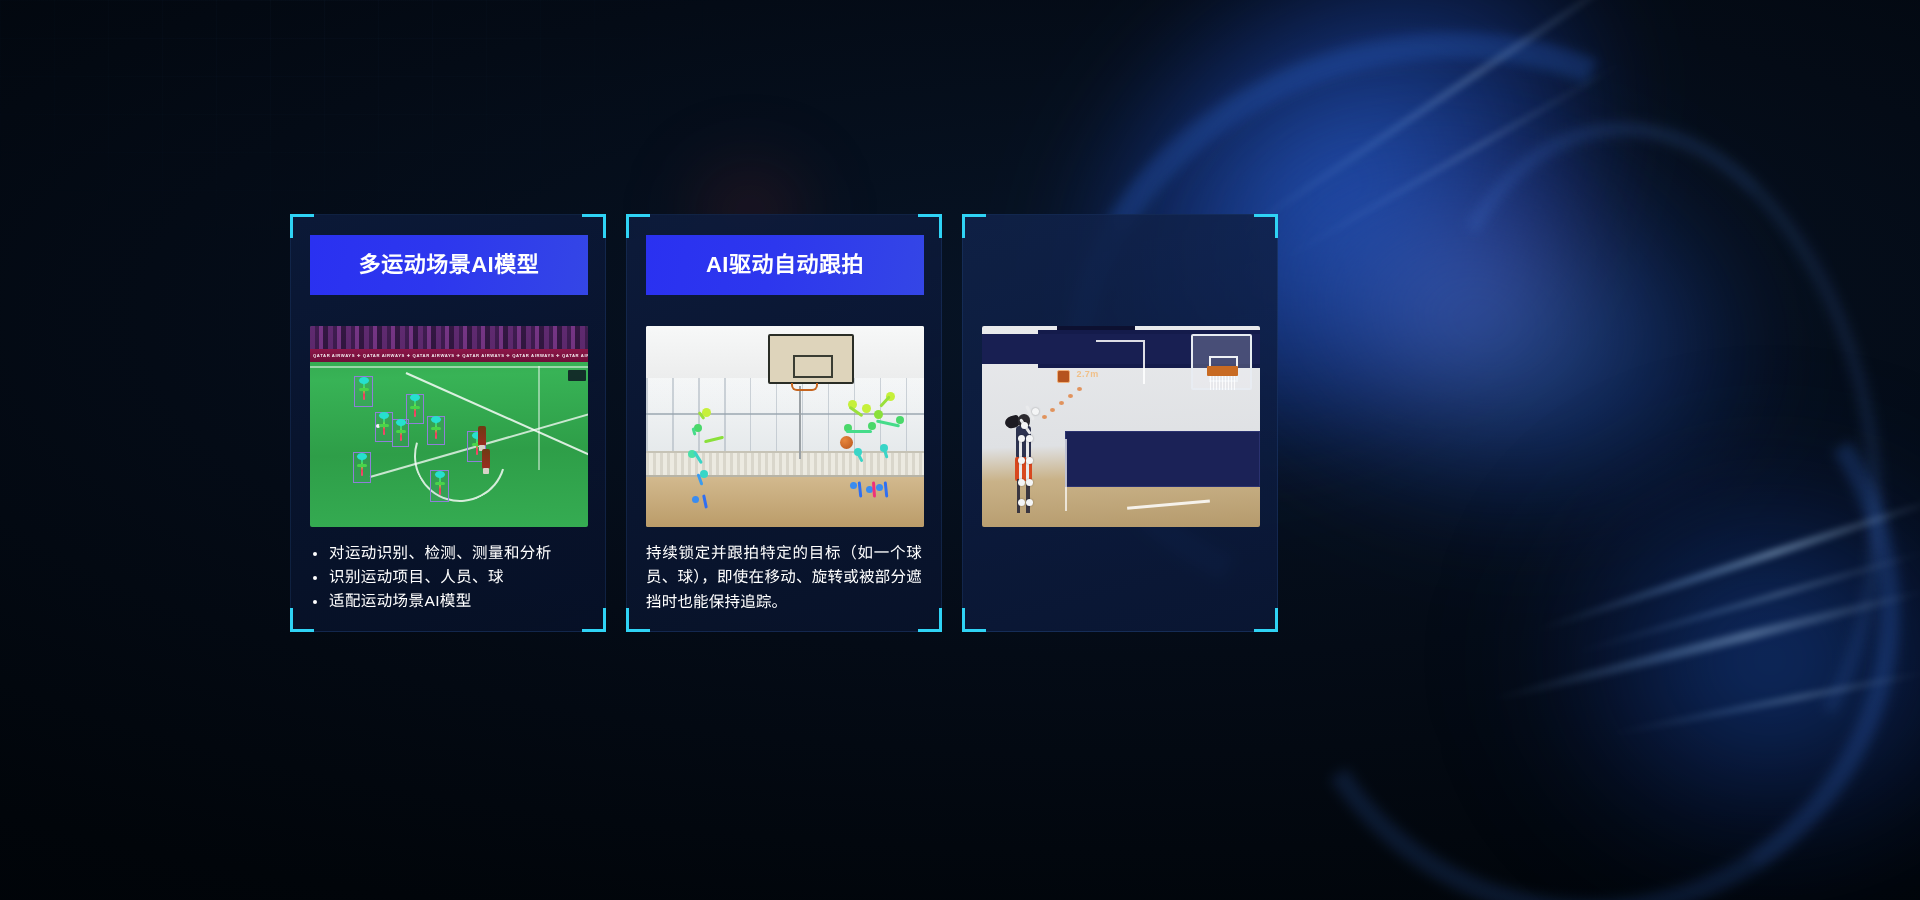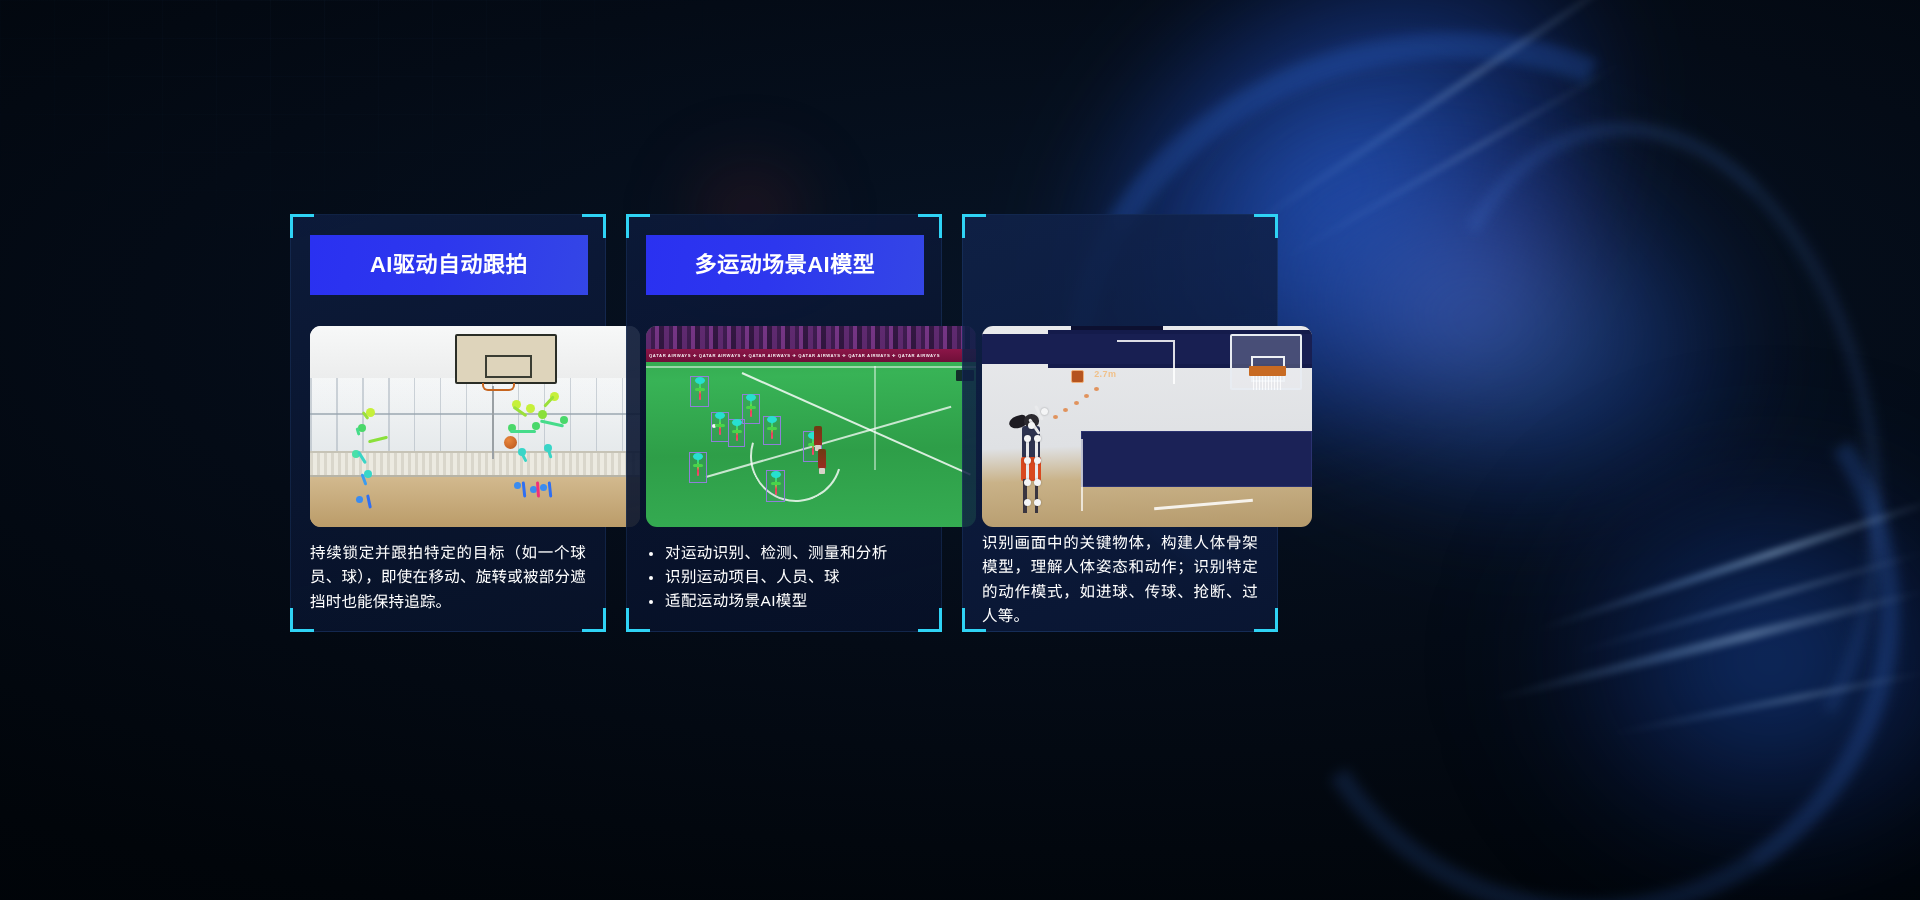--- a/index.html
+++ b/index.html
@@ -135,22 +135,22 @@
     font-weight:700;
     letter-spacing:.5px;
     white-space:nowrap;
     line-height:1;
   }
 
   
   .thumb {
     position:absolute;
     left:19px; top:111px;
-    width:330px; height:201px;
-    border-radius:11px;
+    width:278px; height:201px;
+    border-radius:2px;
     overflow:hidden;
     background:#0a1226;
   }
 
   
   .pitch { position:absolute; inset:0; background:linear-gradient(178deg,#2f9f4a 0%, #38b356 26%, #2e9e48 62%, #35ac52 100%); }
   .crowd {
     position:absolute; left:0; top:0; width:100%; height:33px;
     background:
       repeating-linear-gradient(90deg, rgba(96,42,112,.85) 0 5px, rgba(58,26,74,.85) 5px 9px, rgba(124,56,138,.8) 9px 13px, rgba(44,20,58,.85) 13px 18px),
@@ -324,20 +324,81 @@
     <div class="streak s1"></div>
     <div class="streak s2"></div>
     <div class="streak s3"></div>
     <div class="streak s4"></div>
     <div class="streak s5"></div>
     <div class="streak s6"></div>
     <div class="grid-faint"></div>
   </div>
 
   <div id="cards">
+
+    <div class="card c1">
+      <span class="corner tl"></span>
+      <span class="corner tr"></span>
+      <span class="corner bl"></span>
+      <span class="corner br"></span>
+
+      <div class="card-header">
+        <span class="card-header-text">多运动场景AI模型</span>
+      </div>
+
+      <div class="thumb">
+        <div class="pitch"></div>
+        <div class="crowd"></div>
+        <div class="banner">
+          <span class="banner-txt">QATAR AIRWAYS  ✈  QATAR AIRWAYS  ✈  QATAR AIRWAYS  ✈  QATAR AIRWAYS  ✈  QATAR AIRWAYS  ✈  QATAR AIRWAYS</span>
+        </div>
+        <div class="pitch-line pl-top"></div>
+        <div class="pitch-line pl-right"></div>
+        <div class="pitch-line pl-diag"></div>
+        <div class="pitch-line pl-diag2"></div>
+        <div class="pl-arc"></div>
+        <div class="bet-badge"></div>
+        <div class="ballsm"></div>
+
+        <div class="det" style="left:44px;  top:50px;  width:19px; height:31px;">
+            <i></i>
+          </div>
+        <div class="det" style="left:96px;  top:68px;  width:18px; height:30px;">
+            <i></i>
+          </div>
+        <div class="det" style="left:65px;  top:86px;  width:18px; height:30px;">
+            <i></i>
+          </div>
+        <div class="det" style="left:82px;  top:93px;  width:17px; height:28px;">
+            <i></i>
+          </div>
+        <div class="det" style="left:117px; top:90px;  width:18px; height:29px;">
+            <i></i>
+          </div>
+        <div class="det" style="left:157px; top:105px; width:19px; height:31px;">
+            <i></i>
+          </div>
+        <div class="det" style="left:43px;  top:126px; width:18px; height:31px;">
+            <i></i>
+          </div>
+        <div class="det" style="left:120px; top:144px; width:19px; height:32px;">
+            <i></i>
+          </div>
+        <div class="opp" style="left:168px; top:100px;"></div>
+        <div class="opp" style="left:172px; top:123px;"></div>
+      </div>
+
+      <div class="card-body">
+        <ul class="bullets">
+          <li>对运动识别、检测、测量和分析</li>
+          <li>识别运动项目、人员、球</li>
+          <li>适配运动场景AI模型</li>
+        </ul>
+      </div>
+    </div>
 
     <div class="card c2">
       <span class="corner tl"></span>
       <span class="corner tr"></span>
       <span class="corner bl"></span>
       <span class="corner br"></span>
 
       <div class="card-header">
         <span class="card-header-text">AI驱动自动跟拍</span>
       </div>
@@ -392,81 +453,20 @@
           <span class="sk-bone" style="left:14px; top:96px; width:16px; height:3px; background:#2f6ff2; transform:rotate(84deg);"></span>
         </div>
         <div class="ball2" style="left:194px; top:110px;"></div>
       </div>
 
       <div class="card-body">
         <p class="para">持续锁定并跟拍特定的目标（如一个球员、球），即使在移动、旋转或被部分遮挡时也能保持追踪。</p>
       </div>
     </div>
 
-    <div class="card c1">
-      <span class="corner tl"></span>
-      <span class="corner tr"></span>
-      <span class="corner bl"></span>
-      <span class="corner br"></span>
-
-      <div class="card-header">
-        <span class="card-header-text">多运动场景AI模型</span>
-      </div>
-
-      <div class="thumb">
-        <div class="pitch"></div>
-        <div class="crowd"></div>
-        <div class="banner">
-          <span class="banner-txt">QATAR AIRWAYS  ✈  QATAR AIRWAYS  ✈  QATAR AIRWAYS  ✈  QATAR AIRWAYS  ✈  QATAR AIRWAYS  ✈  QATAR AIRWAYS</span>
-        </div>
-        <div class="pitch-line pl-top"></div>
-        <div class="pitch-line pl-right"></div>
-        <div class="pitch-line pl-diag"></div>
-        <div class="pitch-line pl-diag2"></div>
-        <div class="pl-arc"></div>
-        <div class="bet-badge"></div>
-        <div class="ballsm"></div>
-
-        <div class="det" style="left:44px;  top:50px;  width:19px; height:31px;">
-            <i></i>
-          </div>
-        <div class="det" style="left:96px;  top:68px;  width:18px; height:30px;">
-            <i></i>
-          </div>
-        <div class="det" style="left:65px;  top:86px;  width:18px; height:30px;">
-            <i></i>
-          </div>
-        <div class="det" style="left:82px;  top:93px;  width:17px; height:28px;">
-            <i></i>
-          </div>
-        <div class="det" style="left:117px; top:90px;  width:18px; height:29px;">
-            <i></i>
-          </div>
-        <div class="det" style="left:157px; top:105px; width:19px; height:31px;">
-            <i></i>
-          </div>
-        <div class="det" style="left:43px;  top:126px; width:18px; height:31px;">
-            <i></i>
-          </div>
-        <div class="det" style="left:120px; top:144px; width:19px; height:32px;">
-            <i></i>
-          </div>
-        <div class="opp" style="left:168px; top:100px;"></div>
-        <div class="opp" style="left:172px; top:123px;"></div>
-      </div>
-
-      <div class="card-body">
-        <ul class="bullets">
-          <li>对运动识别、检测、测量和分析</li>
-          <li>识别运动项目、人员、球</li>
-          <li>适配运动场景AI模型</li>
-        </ul>
-      </div>
-    </div>
-
     <div class="card c3">
       <span class="corner tl"></span>
       <span class="corner tr"></span>
       <span class="corner bl"></span>
       <span class="corner br"></span>
 
 
       <div class="thumb">
         <div class="gym3"></div>
         <div class="scorebd"></div>
@@ -511,19 +511,16 @@
           <span class="sh-kp" style="left:48%; top:42%;"></span>
           <span class="sh-kp" style="left:30%; top:64%;"></span>
           <span class="sh-kp" style="left:48%; top:64%;"></span>
           <span class="sh-kp" style="left:30%; top:84%;"></span>
           <span class="sh-kp" style="left:48%; top:84%;"></span>
           <span class="sh-kp" style="left:62%; top:-6%;"></span>
           <span class="sh-kp" style="left:38%; top:8%;"></span>
         </div>
       </div>
 
-      <div class="card-body">
-        <p class="para">识别画面中的关键物体，构建人体骨架模型，理解人体姿态和动作；识别特定的动作模式，如进球、传球、抢断、过人等。</p>
-      </div>
     </div>
 
   </div>
 </div>
 
 </body></html>

